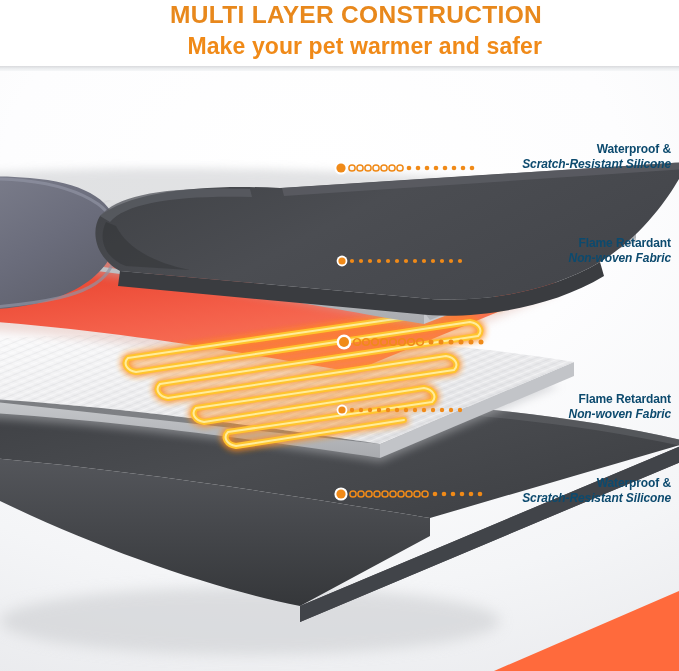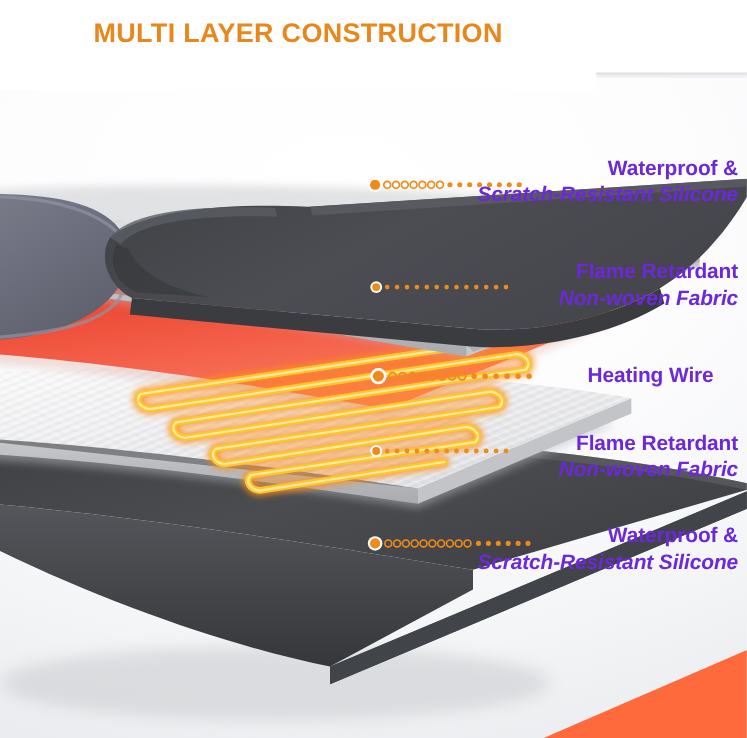--- a/index.html
+++ b/index.html
@@ -18,23 +18,22 @@
     background: #ffffff;
   }
 
   
   #header {
     position: absolute;
     left: 0; top: 0;
     width: 542px;
     height: 66px;
     background: #ffffff;
-    text-align: center;
+    text-align: right;
     z-index: 30;
-    margin-top: 16px;
   }
   #title-main {
     font-size: 24.5px;
     font-weight: bold;
     color: #E8881C;
     letter-spacing: 0.3px;
     line-height: 1;
     padding-top: 3px;
     white-space: nowrap;
   }
@@ -65,27 +64,26 @@
     overflow: hidden;
     background:
       radial-gradient(120% 95% at 46% 18%, #ffffff 0%, #fdfdfe 38%, #f4f5f7 72%, #e8e9ec 100%);
   }
   #stage svg { display: block; }
 
   
   .callout {
     position: absolute;
     z-index: 20;
-    color: #6d28d9;
+    color: #0c4a6e;
     font-weight: bold;
-    font-size: 19px;
+    font-size: 12px;
     line-height: 1.28;
     white-space: nowrap;
     letter-spacing: -0.1px;
-    margin-left: 45px;
   }
   .callout.ralign { text-align: right; }
   .callout.lalign { text-align: left; }
   .callout .l2 { display: block; font-style: italic; }
 
   #callout-1 { right: 8px;  top: 142px; }
   #callout-2 { right: 8px;  top: 236px; }
   #callout-3 { left: 489px; top: 330px; }
   #callout-4 { right: 8px;  top: 392px; }
   #callout-5 { right: 8px;  top: 476px; }
@@ -112,20 +110,21 @@
     pointer-events: none;
   }
 </style>
 </head>
 <body>
 
 <div id="page">
 
   <div id="header">
     <div id="title-main">MULTI LAYER CONSTRUCTION</div>
+    <div id="title-sub">Make your pet warmer and safer</div>
   </div>
   <div id="header-divider"></div>
 
   <div id="stage">
     <svg width="679" height="605" viewBox="0 0 679 605">
       <defs>
 
         <linearGradient id="gSilTop" x1="0" y1="0" x2="1" y2="0.45">
           <stop offset="0" stop-color="#3f4145"></stop>
           <stop offset="0.5" stop-color="#4b4d52"></stop>
@@ -454,23 +453,20 @@
   <div class="callout ralign" id="callout-1">
     <span>Waterproof &amp;</span>
     <span class="l2">Scratch-Resistant Silicone</span>
   </div>
 
   <div class="callout ralign" id="callout-2">
     <span>Flame Retardant</span>
     <span class="l2">Non-woven Fabric</span>
   </div>
 
-  <div class="callout lalign" id="callout-3">
-    <span>Heating Wire</span>
-  </div>
 
   <div class="callout ralign" id="callout-4">
     <span>Flame Retardant</span>
     <span class="l2">Non-woven Fabric</span>
   </div>
 
   <div class="callout ralign" id="callout-5">
     <span>Waterproof &amp;</span>
     <span class="l2">Scratch-Resistant Silicone</span>
   </div>

